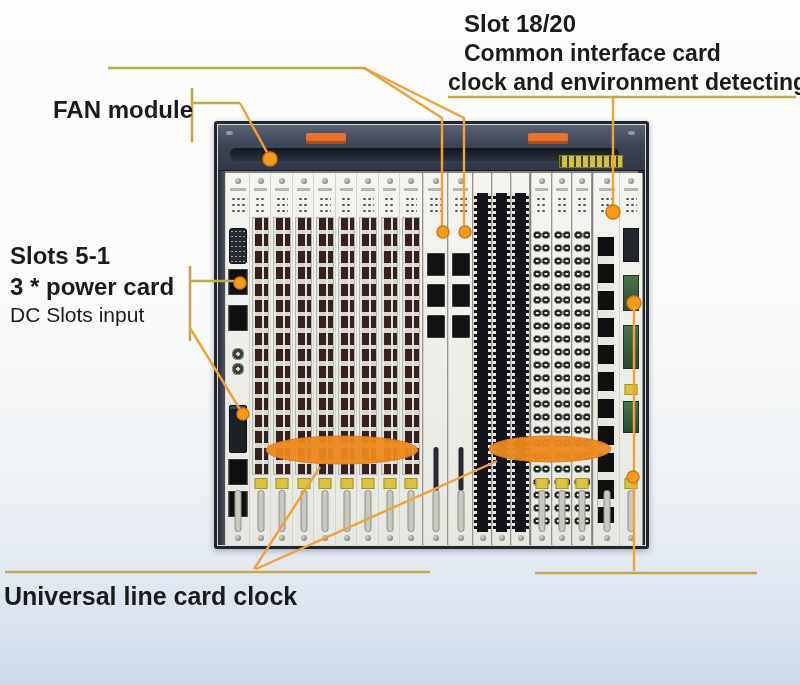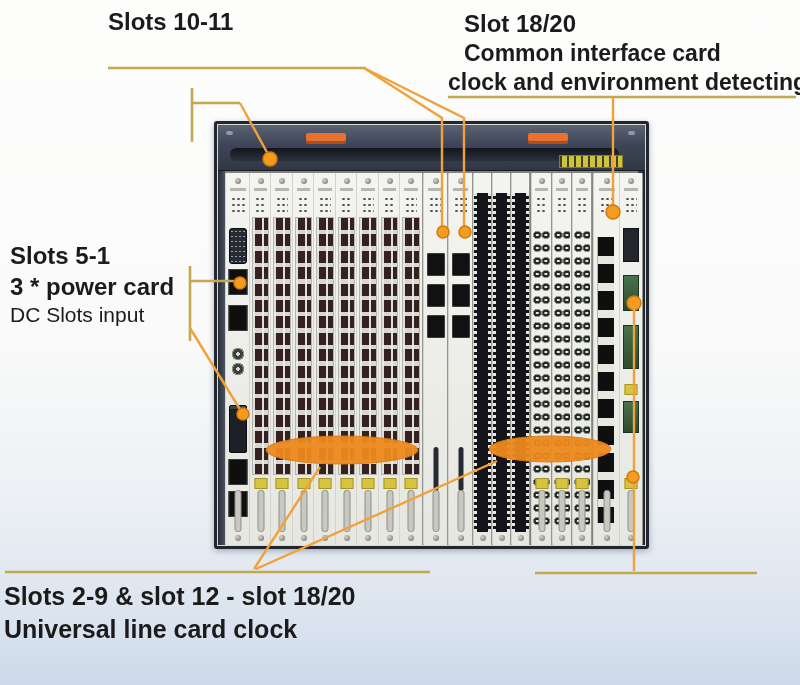--- a/index.html
+++ b/index.html
@@ -306,35 +306,36 @@
     <line class="ln-o" x1="497" y1="461" x2="256" y2="569"></line>
     <line class="ln-t" x1="5" y1="572" x2="430" y2="572"></line>
 
     <circle class="dot" cx="634" cy="303" r="7"></circle>
     <line class="ln-o" x1="634" y1="306" x2="634" y2="571"></line>
     <circle class="dot" cx="633" cy="477" r="6"></circle>
     <line class="ln-t" x1="535" y1="573" x2="757" y2="573"></line>
   </svg>
 
   <div class="ann" style="left:108px;top:6px">
-    <div class="b t24">Slots 10-11</div>
   </div>
 
   <div class="ann" style="left:448px;top:8px">
     <div class="b t24 ind">Slot 18/20</div>
     <div class="b t23 ind">Common interface card</div>
     <div class="b t23">clock and environment detecting</div>
   </div>
 
+  <div class="ann" style="left:53px;top:94px">
+    <div class="b t24">FAN module</div>
+  </div>
 
   <div class="ann" style="left:10px;top:240px">
     <div class="b t24">Slots 5-1</div>
     <div class="b t24">3 * power card</div>
     <div class="t21">DC Slots input</div>
   </div>
 
   <div class="ann" style="left:4px;top:580px">
-    <div class="b t25">Slots 2-9 &amp; slot 12 - slot 18/20</div>
     <div class="b t25">Universal line card clock</div>
   </div>
 
 
 </div>
 
 </body></html>

